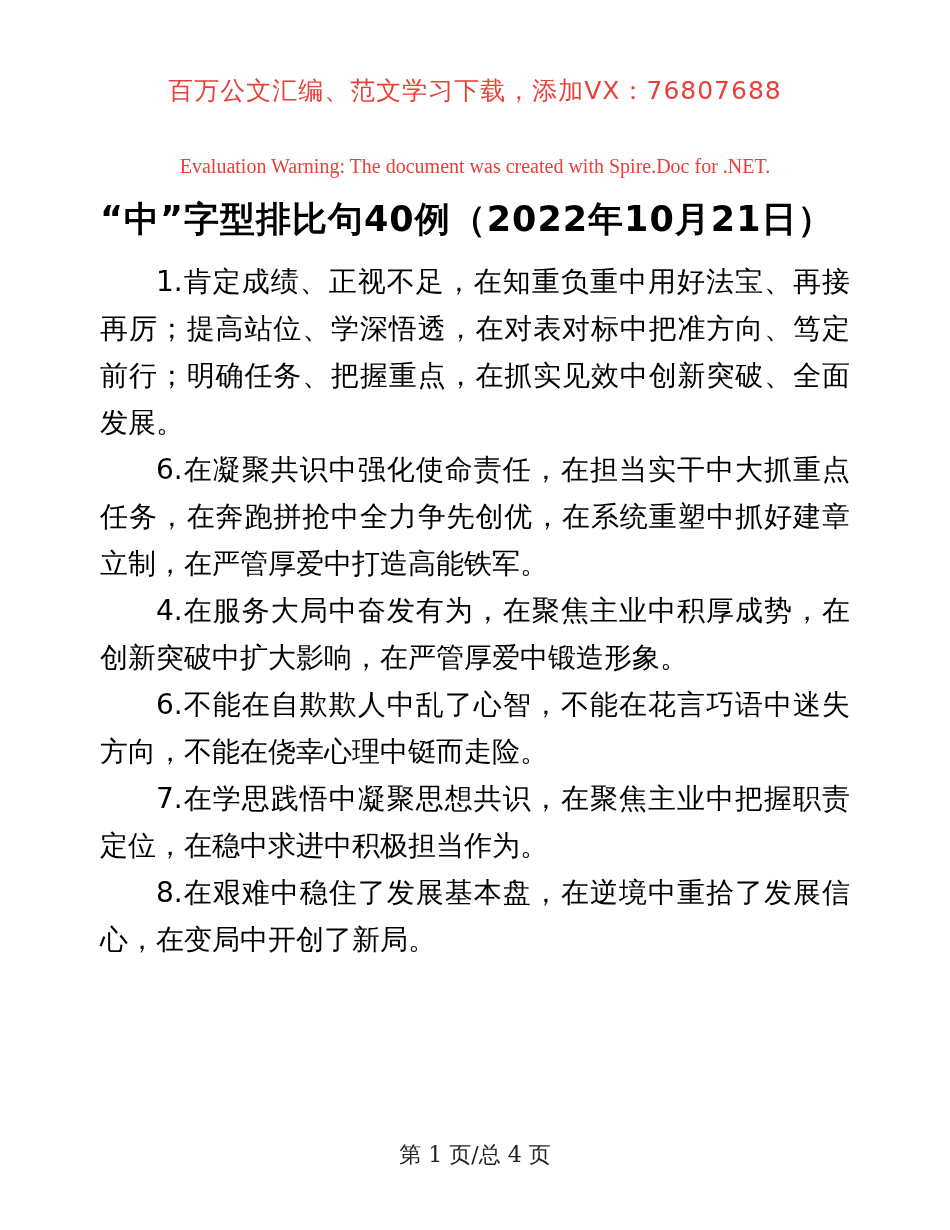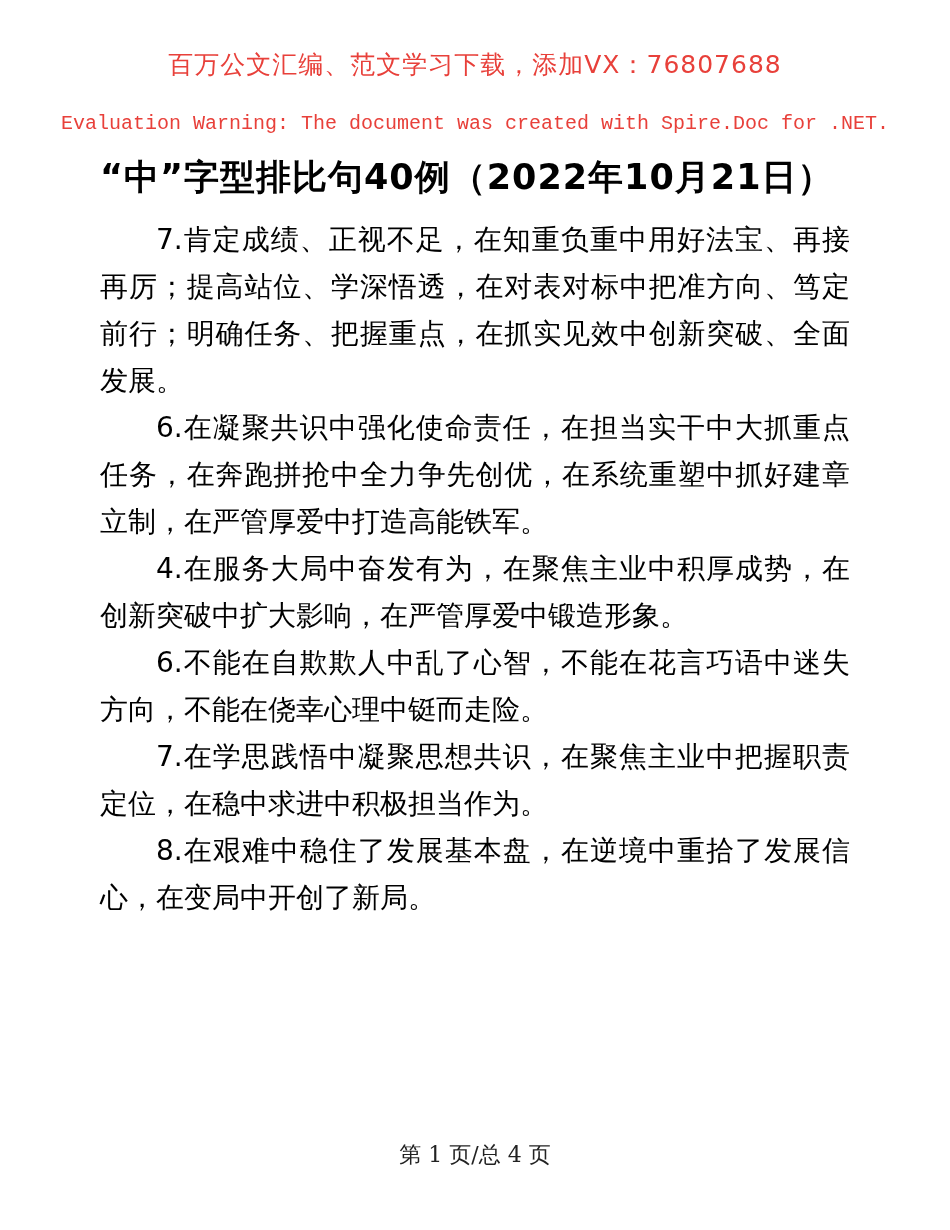--- a/index.html
+++ b/index.html
@@ -10,35 +10,35 @@
   .page {
     position: relative;
     width: 950px;
     height: 1230px;
     background: #ffffff;
     overflow: hidden;
     font-family: "DejaVu Sans", "Liberation Sans", sans-serif;
     color: #000000;
   }
   .notice {
-    padding-top: 50px;
+    padding-top: 76px;
     text-align: center;
     color: #e8403a;
     font-size: 25px;
     line-height: 30px;
     letter-spacing: 1px;
     font-family: "DejaVu Sans", "Liberation Sans", sans-serif;
   }
   .eval {
-    margin-top: 32px;
+    margin-top: 48px;
     text-align: center;
     color: #e8403a;
     font-size: 20px;
     line-height: 24px;
-    font-family: Liberation Mono, monospace;
+    font-family: Liberation Serif, serif;
   }
   .title {
     margin: 16px 100px 14px 100px;
     text-align: left;
     font-size: 35px;
     line-height: 50px;
     font-weight: bold;
     letter-spacing: 1px;
     font-family: "DejaVu Sans", "Liberation Sans", sans-serif;
   }
@@ -68,21 +68,21 @@
 <body>
 
 <div class="page">
   <div class="notice">百万公文汇编、范文学习下载，添加VX：76807688</div>
 
   <div class="eval">Evaluation Warning: The document was created with Spire.Doc for .NET.</div>
 
   <h1 class="title">“中”字型排比句40例（2022年10月21日）</h1>
 
   <div class="body-text">
-    <p>7.肯定成绩、正视不足，在知重负重中用好法宝、再接再厉；提高站位、学深悟透，在对表对标中把准方向、笃定前行；明确任务、把握重点，在抓实见效中创新突破、全面发展。</p>
+    <p>1.肯定成绩、正视不足，在知重负重中用好法宝、再接再厉；提高站位、学深悟透，在对表对标中把准方向、笃定前行；明确任务、把握重点，在抓实见效中创新突破、全面发展。</p>
     <p>6.在凝聚共识中强化使命责任，在担当实干中大抓重点任务，在奔跑拼抢中全力争先创优，在系统重塑中抓好建章立制，在严管厚爱中打造高能铁军。</p>
     <p>4.在服务大局中奋发有为，在聚焦主业中积厚成势，在创新突破中扩大影响，在严管厚爱中锻造形象。</p>
     <p>6.不能在自欺欺人中乱了心智，不能在花言巧语中迷失方向，不能在侥幸心理中铤而走险。</p>
     <p>7.在学思践悟中凝聚思想共识，在聚焦主业中把握职责定位，在稳中求进中积极担当作为。</p>
     <p>8.在艰难中稳住了发展基本盘，在逆境中重拾了发展信心，在变局中开创了新局。</p>
   </div>
 
   <div class="footer">第 1 页/总 4 页</div>
 </div>
 

